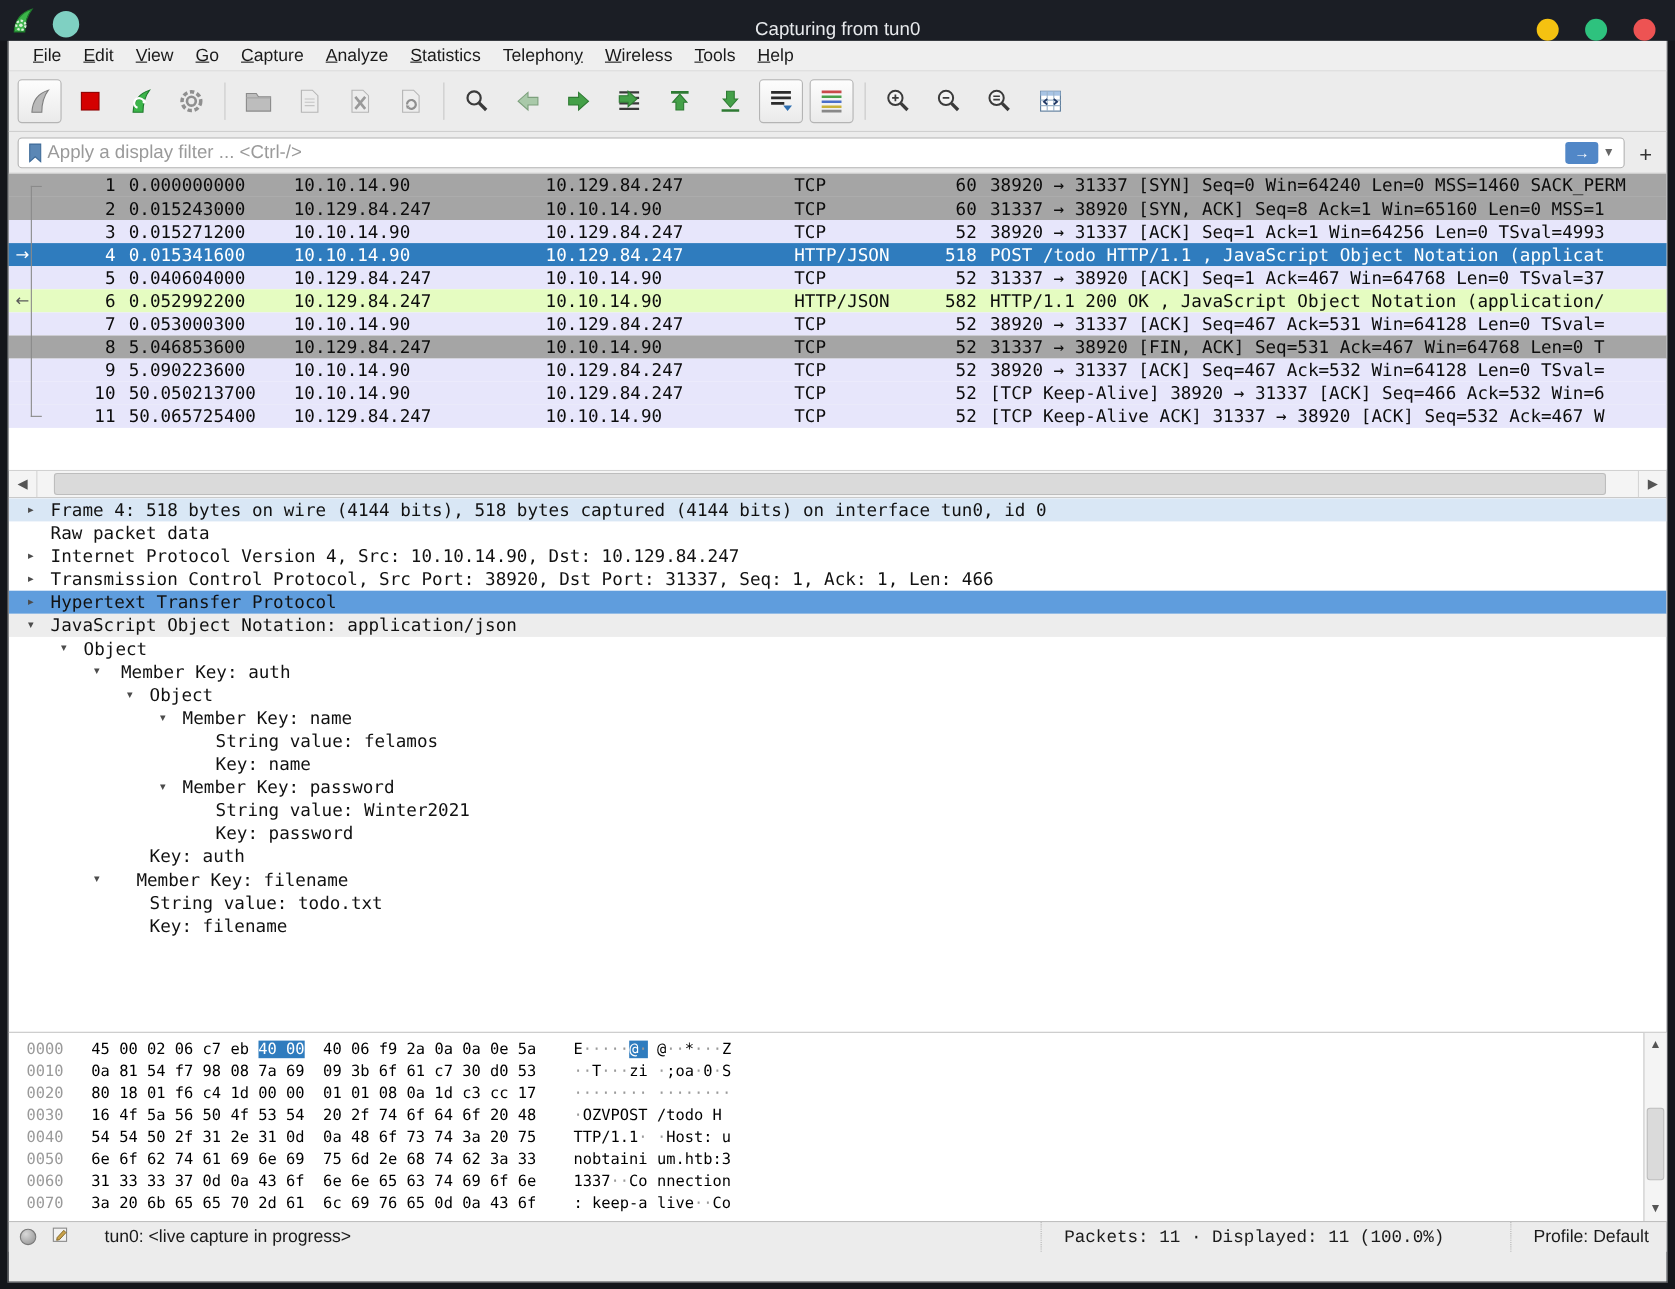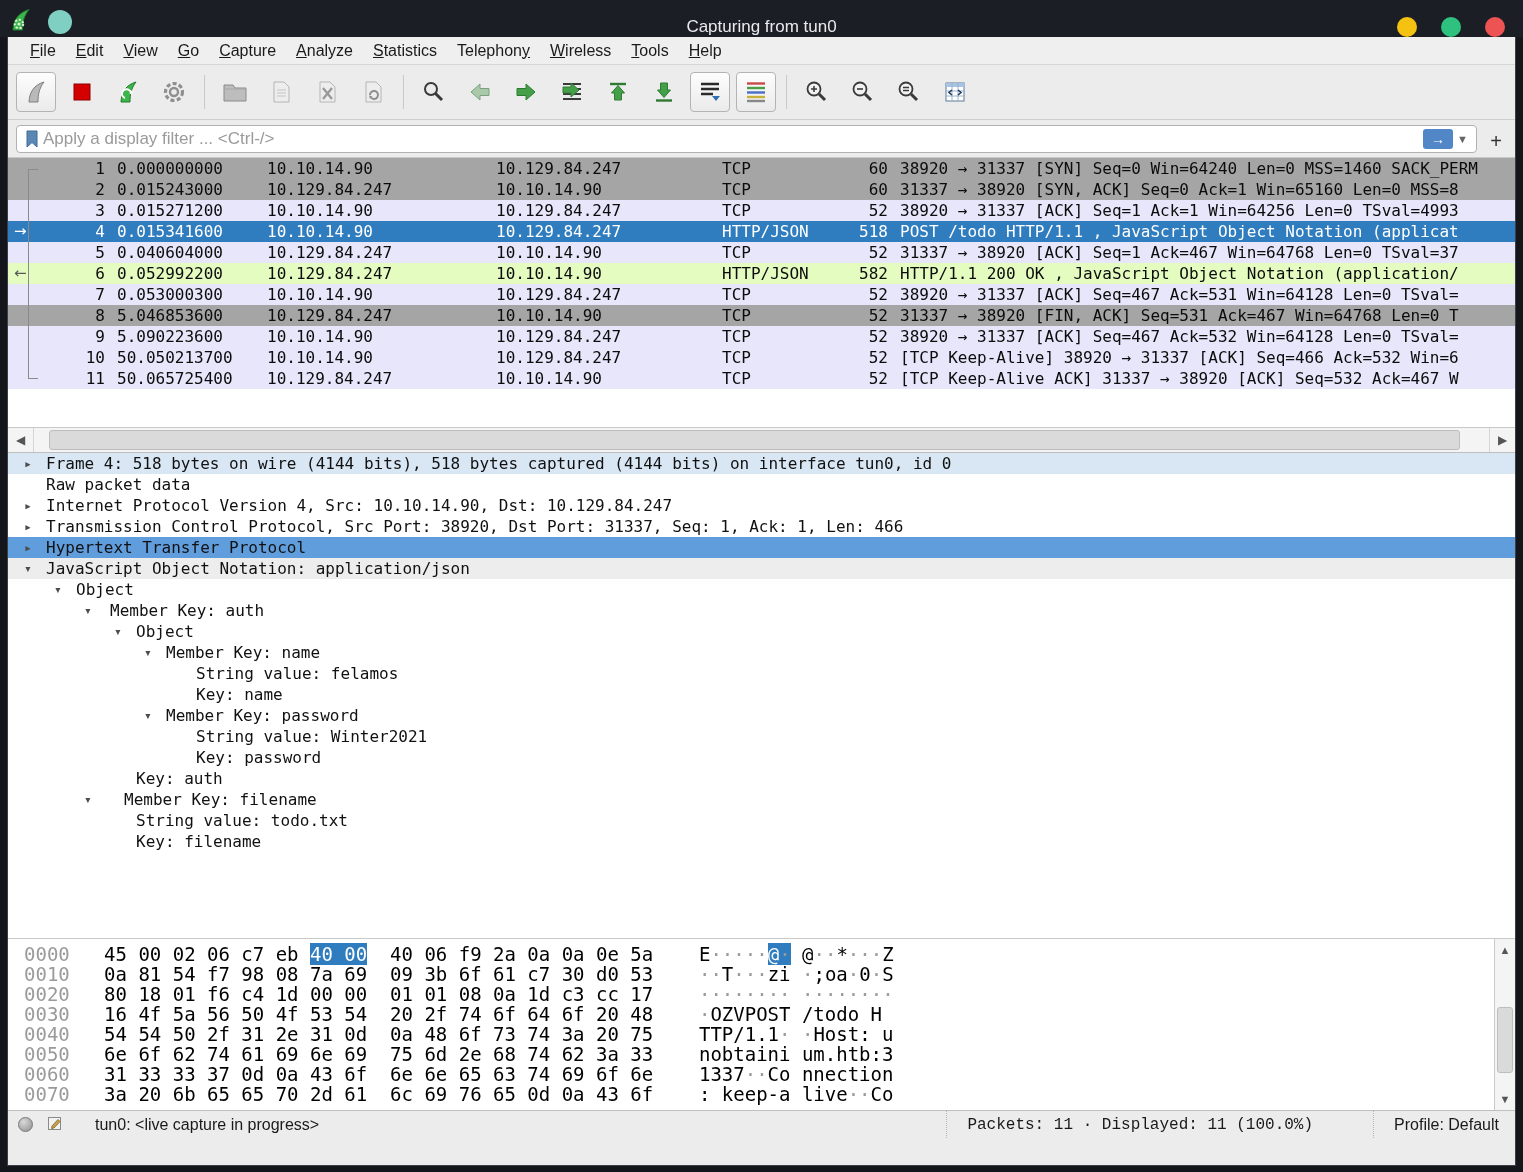--- a/index.html
+++ b/index.html
@@ -70,21 +70,21 @@
   
   .details { height:485px; background:#ffffff; overflow:hidden; font-family:"DejaVu Sans Mono", monospace; font-size:16px; flex:0 0 auto; }
   .trow { height:21px; line-height:21px; white-space:nowrap; position:relative; color:#111; }
   .trow .arrow { position:absolute; font-size:13px; color:#4c4c4c; top:0; }
   .st-frame { background:#d9e7f5; }
   .st-selected { background:#5f9ddd; }
   .st-json { background:#ededed; }
 
   
   .hexpane { height:172px; background:#ffffff; border-top:1px solid #c9c9c9; display:flex; flex:0 0 auto; }
-  .hexrows { flex:1 1 auto; padding:5px 0 0 16px; font-family:"DejaVu Sans Mono", monospace; font-size:19px; overflow:hidden; }
+  .hexrows { flex:1 1 auto; padding:5px 0 0 16px; font-family:"DejaVu Sans Mono", monospace; font-size:14px; overflow:hidden; }
   .hexrow { height:20px; line-height:20px; white-space:pre; }
   .hx-off { color:#9a9a9a; }
   .hx-sel { background:#2f7cbe; color:#fff; }
   .hx-dim { color:#9a9a9a; }
   .vscroll { width:21px; border-left:1px solid #c9c9c9; background:#f4f4f4; display:flex; flex-direction:column; }
   .vs-btn { height:22px; display:flex; align-items:center; justify-content:center; color:#555; font-size:11px; }
   .vs-track { flex:1 1 auto; position:relative; }
   .vs-thumb { position:absolute; left:2px; right:2px; top:36%; height:52%; background:#dadada; border:1px solid #bdbdbd; border-radius:3px; }
 
   
@@ -340,21 +340,21 @@
               <div class="cell col-len">60</div>
               <div class="cell col-info">38920 → 31337 [SYN] Seq=0 Win=64240 Len=0 MSS=1460 SACK_PERM</div>
             </div>
             <div class="prow bg-gray">
               <div class="cell col-no">2</div>
               <div class="cell col-time">0.015243000</div>
               <div class="cell col-src">10.129.84.247</div>
               <div class="cell col-dst">10.10.14.90</div>
               <div class="cell col-proto">TCP</div>
               <div class="cell col-len">60</div>
-              <div class="cell col-info">31337 → 38920 [SYN, ACK] Seq=0 Ack=1 Win=65160 Len=0 MSS=8</div>
+              <div class="cell col-info">31337 → 38920 [SYN, ACK] Seq=8 Ack=1 Win=65160 Len=0 MSS=1</div>
             </div>
             <div class="prow bg-lav">
               <div class="cell col-no">3</div>
               <div class="cell col-time">0.015271200</div>
               <div class="cell col-src">10.10.14.90</div>
               <div class="cell col-dst">10.129.84.247</div>
               <div class="cell col-proto">TCP</div>
               <div class="cell col-len">52</div>
               <div class="cell col-info">38920 → 31337 [ACK] Seq=1 Ack=1 Win=64256 Len=0 TSval=4993</div>
             </div>

